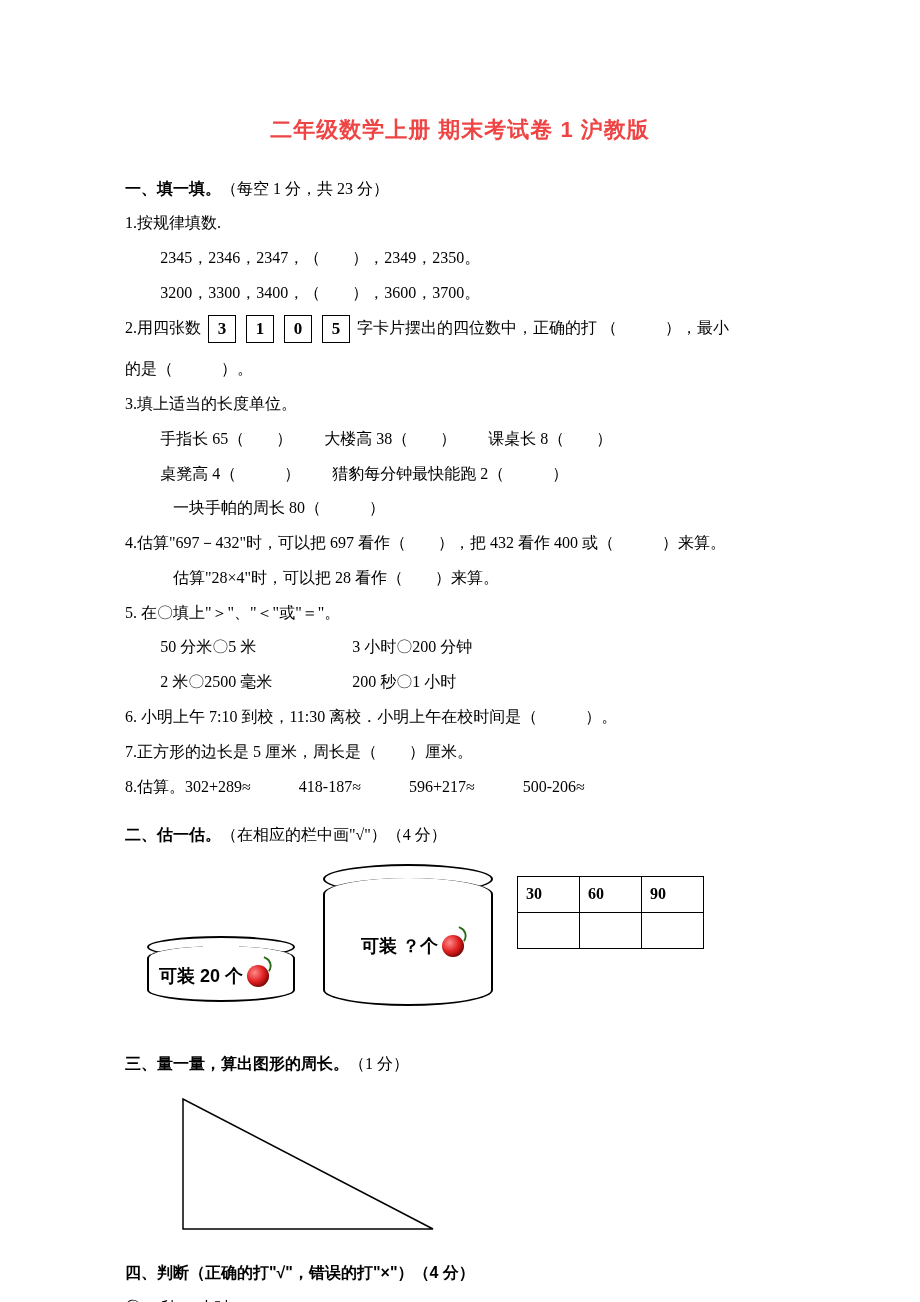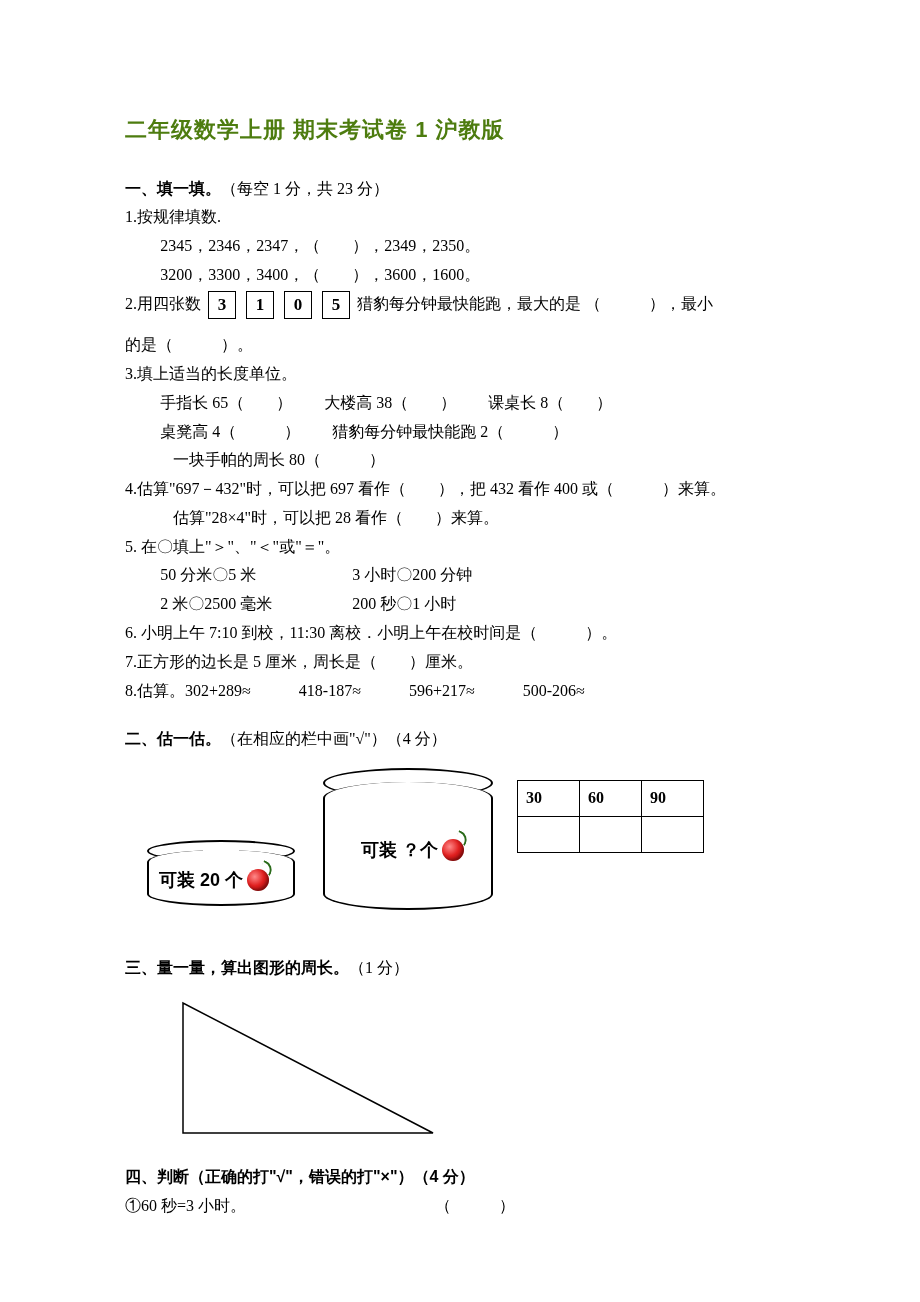--- a/index.html
+++ b/index.html
@@ -7,35 +7,36 @@
       width: 920px;
       min-height: 1302px;
       background: #fff;
       font-family: "SimSun", "宋体", serif;
       font-size: 16px;
       color: #000;
       padding: 110px 125px 60px 125px;
       line-height: 1.8;
     }
     .title {
-      color: #4d7c0f;
+      text-align: center;
+      color: #ef4444;
       font-family: "SimHei", "黑体", sans-serif;
       font-weight: bold;
       font-size: 22px;
       margin-bottom: 25px;
       letter-spacing: 1px;
     }
     .section-head {
       margin-top: 20px;
     }
     .section-head .bold {
       font-family: "SimHei", "黑体", sans-serif;
       font-weight: bold;
     }
-    .line { margin: 0 0; }
+    .line { margin: 6px 0; }
     .indent1 { padding-left: 2.2em; }
     .indent2 { padding-left: 3em; }
     .card {
       display: inline-block;
       border: 1.5px solid #000;
       width: 28px;
       height: 28px;
       text-align: center;
       line-height: 26px;
       font-weight: bold;
@@ -149,29 +150,29 @@
 <body>
 
 <div class="title">二年级数学上册 期末考试卷 1 沪教版</div>
 
 <div class="section-head">
   <span class="bold">一、填一填。</span><span>（每空 1 分，共 23 分）</span>
 </div>
 
 <div class="line">1.按规律填数.</div>
 <div class="line indent1">2345，2346，2347，（　　），2349，2350。</div>
-<div class="line indent1">3200，3300，3400，（　　），3600，1600。</div>
+<div class="line indent1">3200，3300，3400，（　　），3600，3700。</div>
 
 <div class="line">
   <span>2.用四张数</span>
   <span class="card">3</span>
   <span class="card">1</span>
   <span class="card">0</span>
   <span class="card">5</span>
-  <span>猎豹每分钟最快能跑，最大的是 （　　　），最小</span>
+  <span>字卡片摆出的四位数中，正确的打 （　　　），最小</span>
 </div>
 <div class="line" style="margin-top:12px;">的是（　　　）。</div>
 
 <div class="line">3.填上适当的长度单位。</div>
 <div class="line indent1">手指长 65（　　）　　大楼高 38（　　）　　课桌长 8（　　）</div>
 <div class="line indent1">桌凳高 4（　　　）　　猎豹每分钟最快能跑 2（　　　）</div>
 <div class="line indent2">一块手帕的周长 80（　　　）</div>
 
 <div class="line">4.估算"697－432"时，可以把 697 看作（　　），把 432 看作 400 或（　　　）来算。</div>
 <div class="line indent2">估算"28×4"时，可以把 28 看作（　　）来算。</div>

